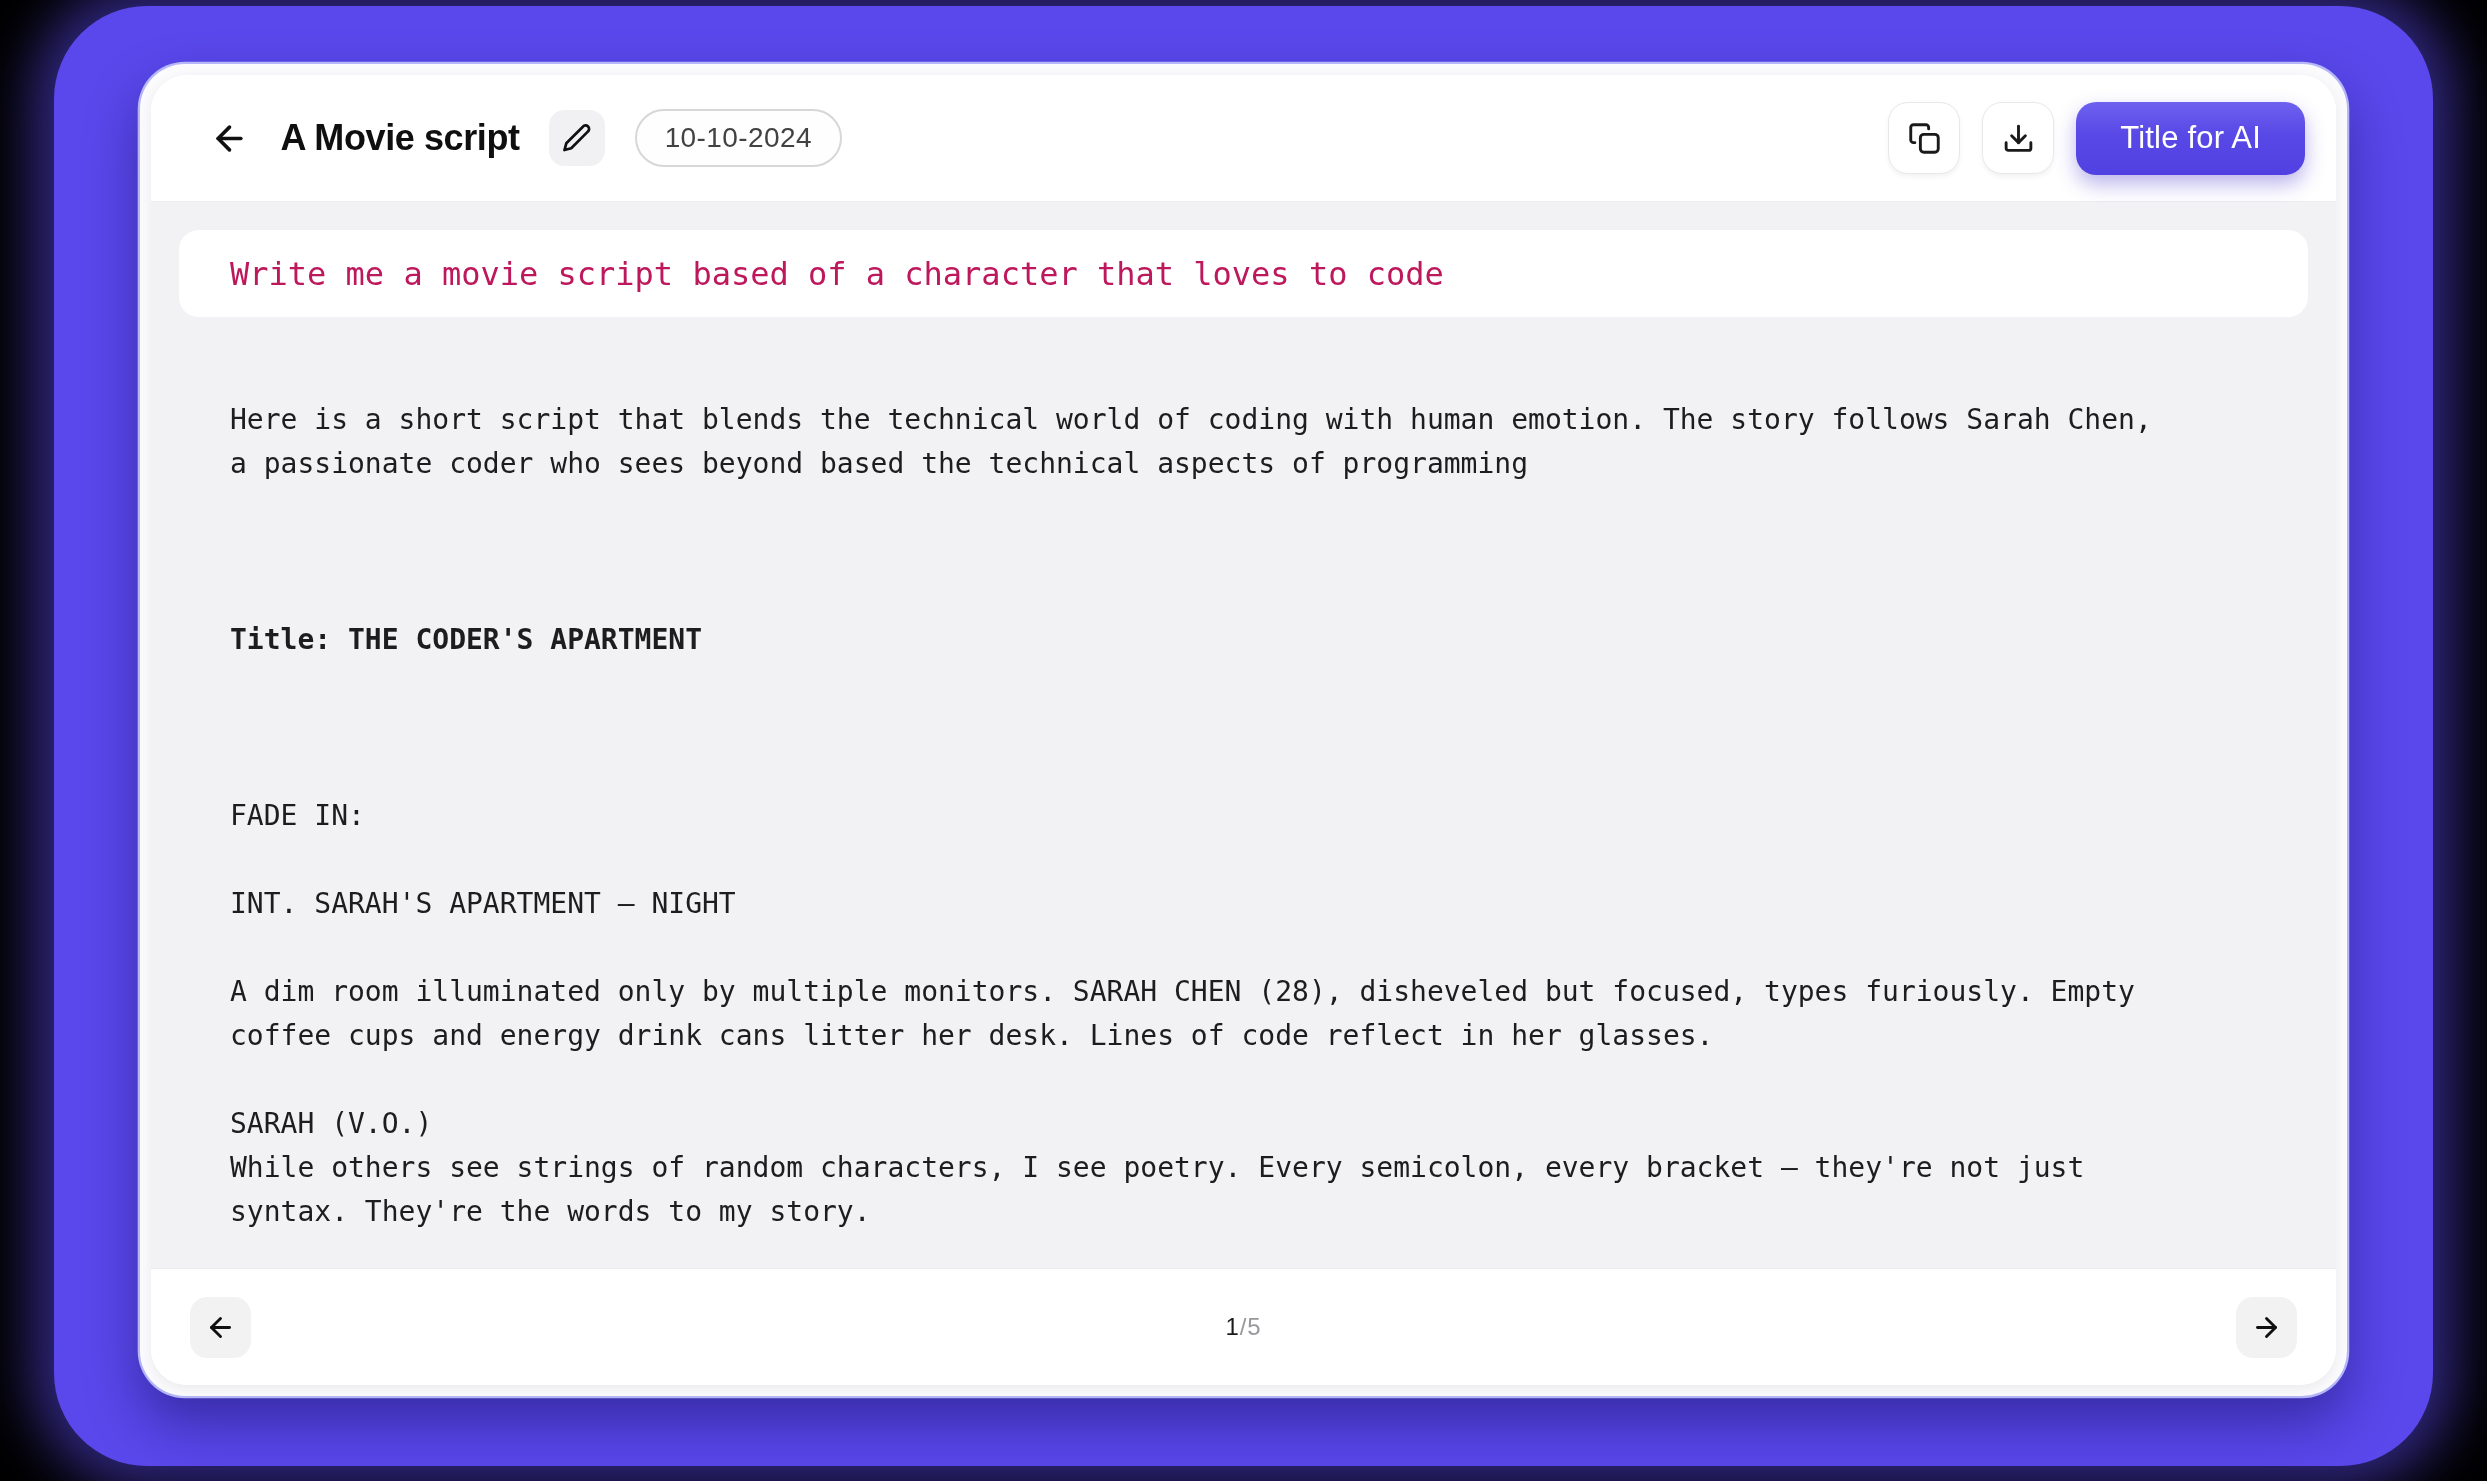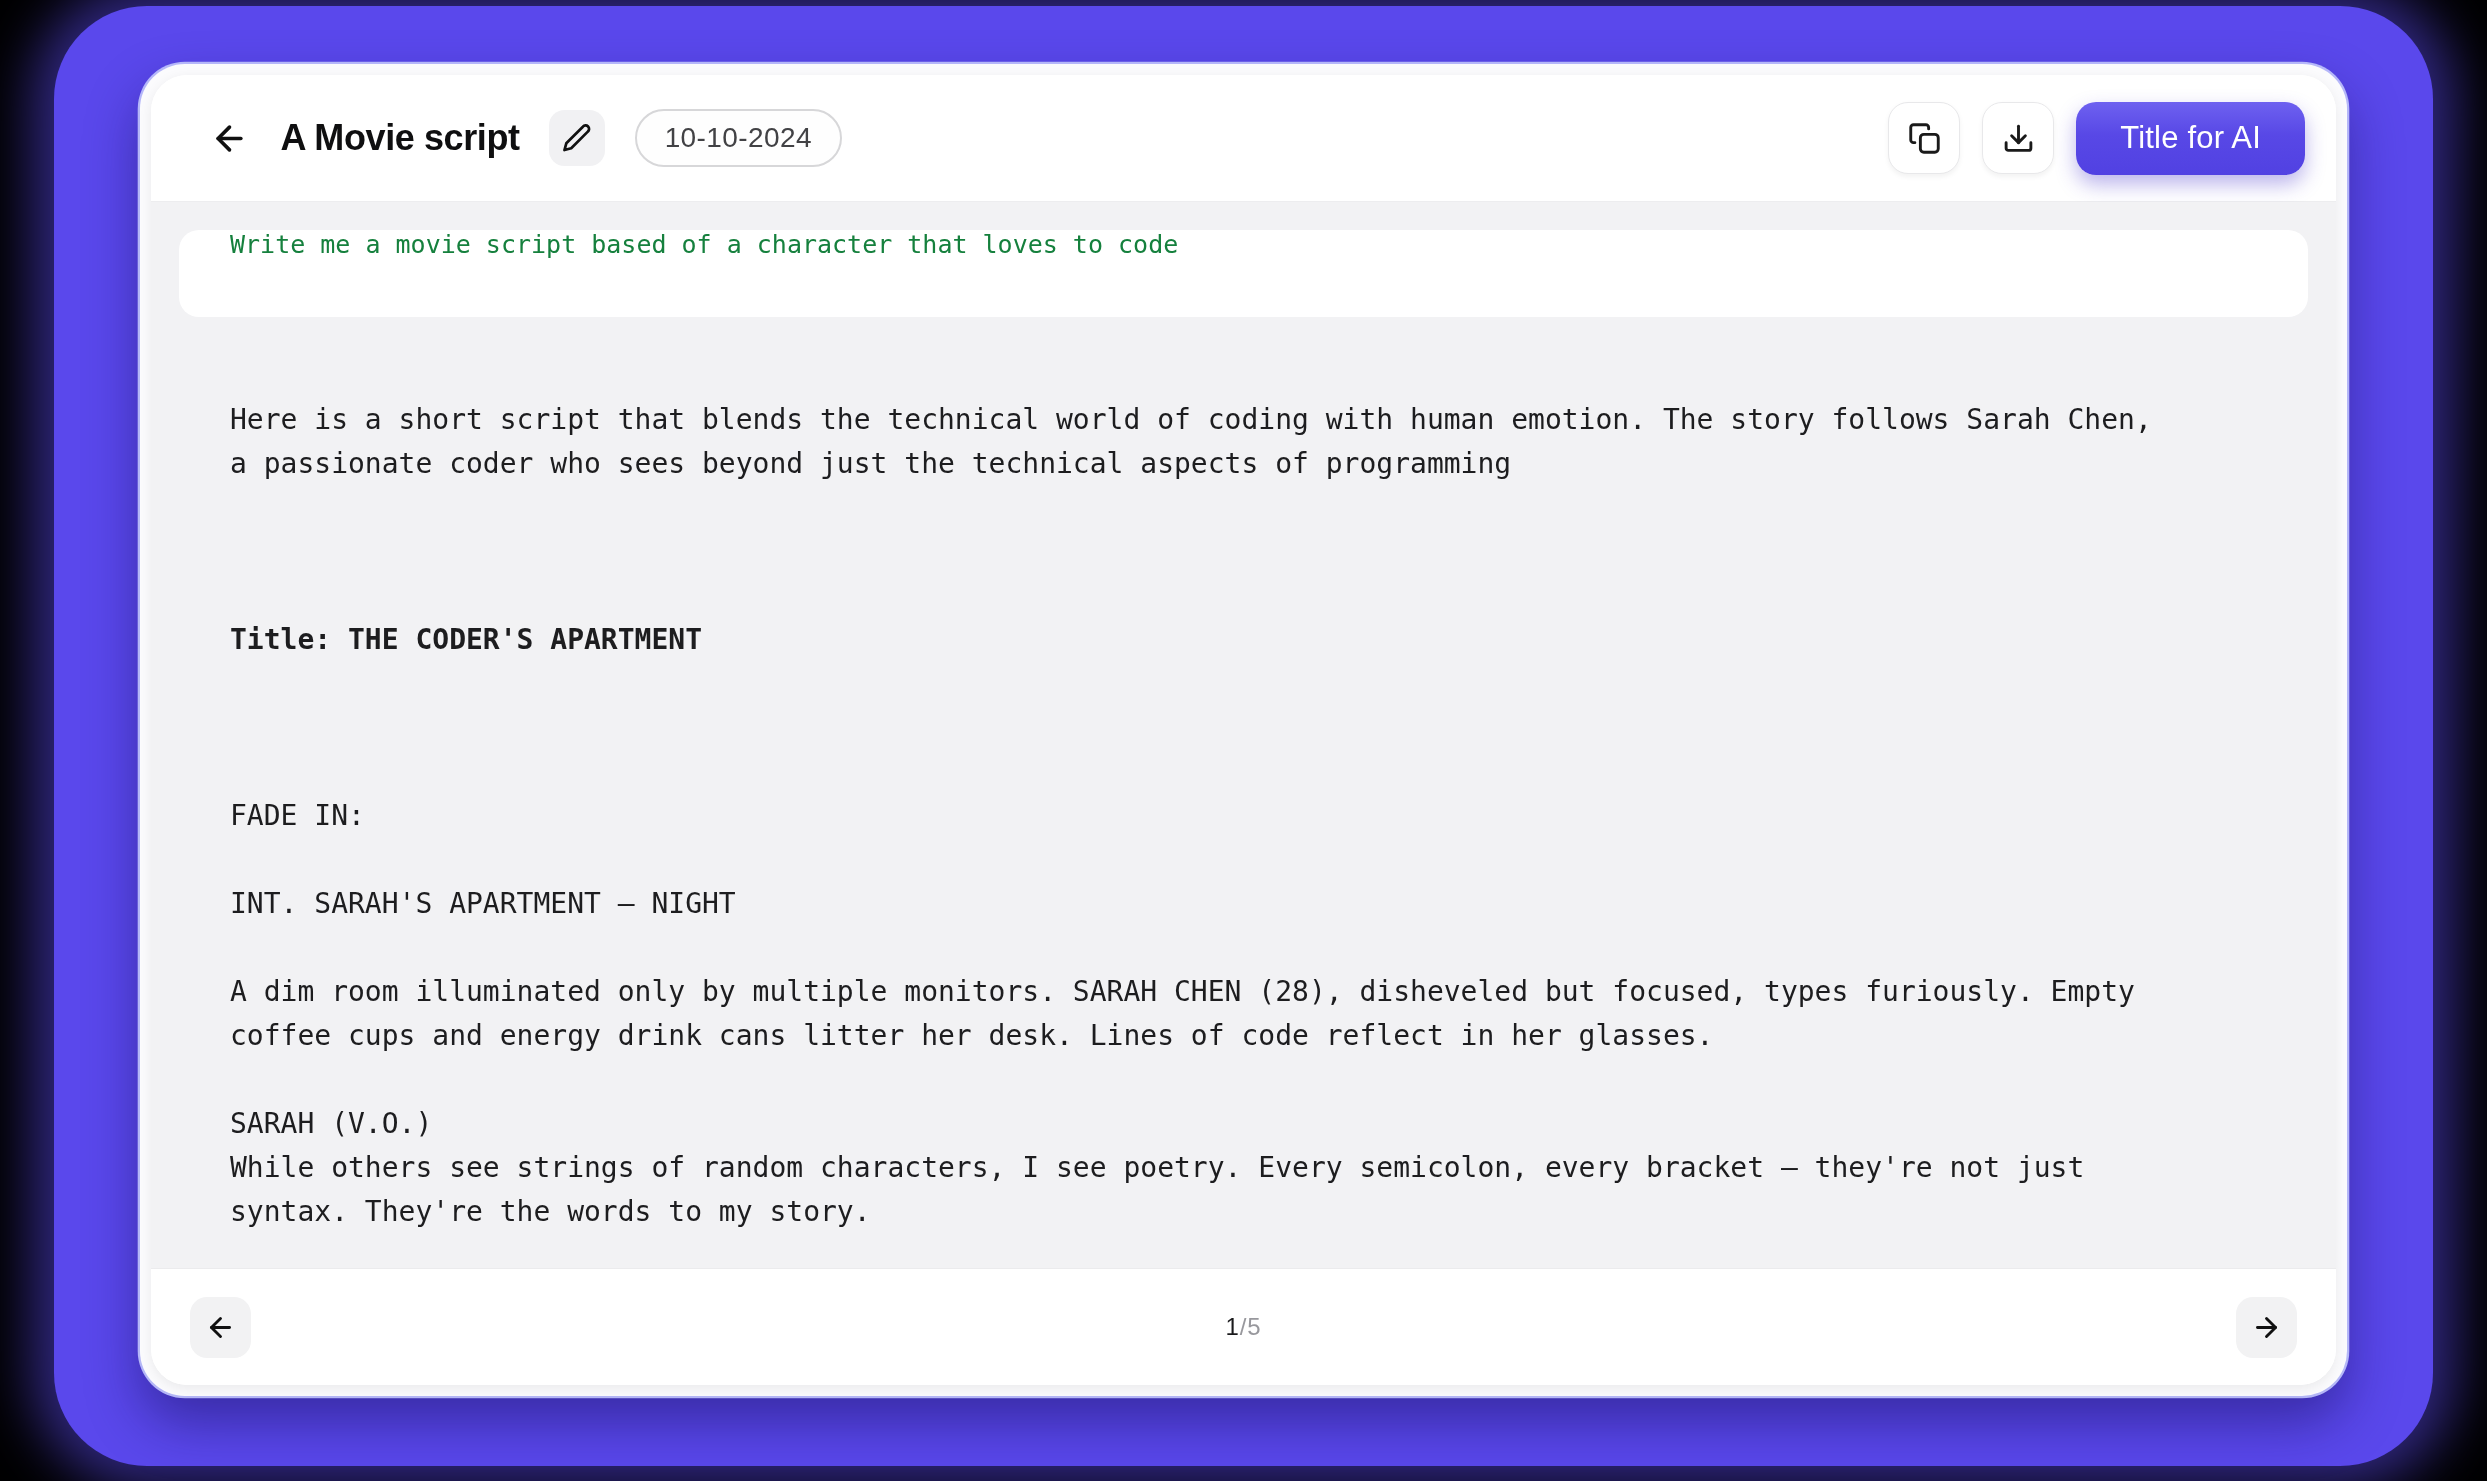--- a/index.html
+++ b/index.html
@@ -72,24 +72,24 @@
   .content {
     flex:1 1 auto; min-height:0;
     background:#f2f2f4;
     overflow:hidden;
     padding:28px 28px 0 28px;
   }
   .prompt-card {
     background:#fff;
     border-radius:20px;
     height:87px;
-    display:flex; 
+    display:flex; align-items:center;
     padding:0 51px;
     font-family:"DejaVu Sans Mono", monospace;
-    font-size:25px; color:#15803d;
+    font-size:32px; color:#be185d;
   }
   .script-area {
     margin:37px 23px 0 51px;
     font-family:"DejaVu Sans Mono", monospace;
     font-size:28px; line-height:44px; color:#1d1d1f;
     white-space:pre-line;
   }
   .script-block { white-space:pre-line; }
   .script-title { font-weight:700; }
   
@@ -162,21 +162,21 @@
         <div class="check-btn">Title for AI</div>
       </div>
     </div>
 
     <div class="content">
       <div class="prompt-card">
         <span>Write me a movie script based of a character that loves to code</span>
       </div>
       <div class="script-area">
         <div class="script-block">Here is a short script that blends the technical world of coding with human emotion. The story follows Sarah Chen,
-a passionate coder who sees beyond just the technical aspects of programming</div>
+a passionate coder who sees beyond based the technical aspects of programming</div>
         <div class="script-block">&nbsp;</div>
         <div class="script-block script-title">Title: THE CODER'S APARTMENT</div>
         <div class="script-block">&nbsp;</div>
         <div class="script-block">FADE IN:
 
 INT. SARAH'S APARTMENT — NIGHT
 
 A dim room illuminated only by multiple monitors. SARAH CHEN (28), disheveled but focused, types furiously. Empty
 coffee cups and energy drink cans litter her desk. Lines of code reflect in her glasses.
 

